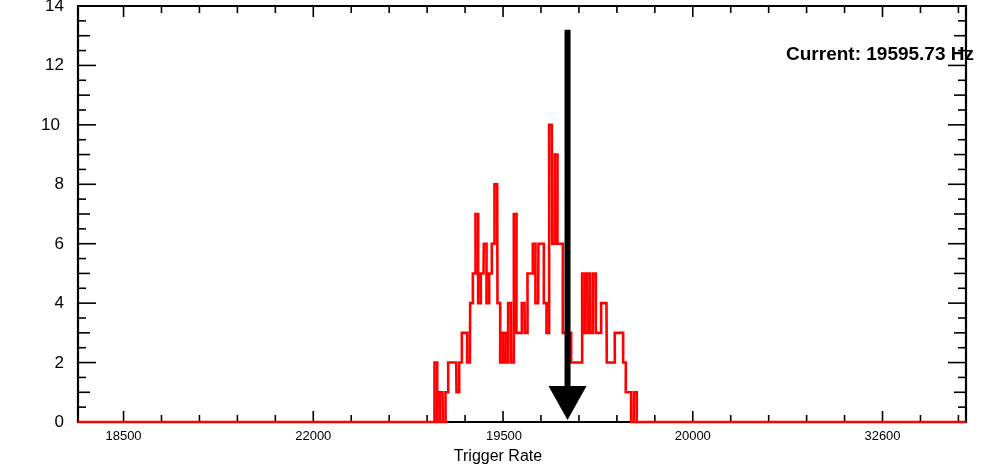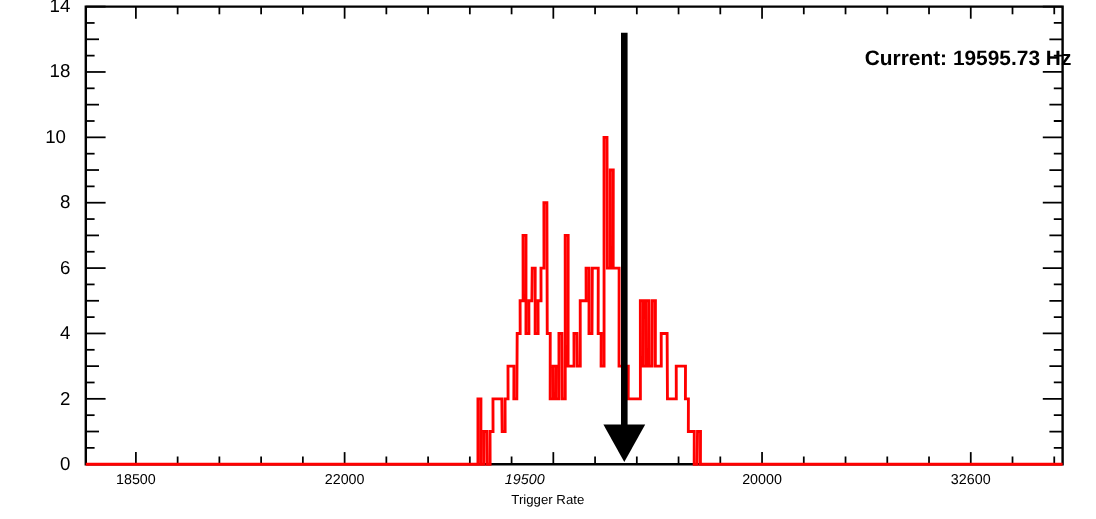--- a/index.html
+++ b/index.html
@@ -26,21 +26,21 @@
     text-align:center;
     width:120px;
     transform:translateX(-50%);
     white-space:nowrap;
   }
   #xtitle{
     position:absolute;
     left:0; top:447px;
     width:996px;
     text-align:center;
-    font-size:12px;
+    font-size:16px;
     color:#000;
   }
   #current-label{
     position:absolute;
     right:22px; top:16px;
     font-size:19px;
     font-weight:bold;
     color:#000;
     white-space:nowrap;
     letter-spacing:0px;
@@ -163,28 +163,28 @@
       <polygon points="548.5384615384615,386 586.5384615384615,386 567.5384615384615,420" fill="#000000"></polygon>
     </svg>
 
   <div id="ylabels">
       <div class="ylab" style="left: 18px; top: 422px;">0</div>
       <div class="ylab" style="left: 18px; top: 362.571px;">2</div>
       <div class="ylab" style="left: 18px; top: 303.143px;">4</div>
       <div class="ylab" style="left: 18px; top: 243.714px;">6</div>
       <div class="ylab" style="left: 18px; top: 184.286px;">8</div>
       <div class="ylab" style="left: 14px; top: 124.857px;">10</div>
-      <div class="ylab" style="left: 18px; top: 65.4286px;">18</div>
+      <div class="ylab" style="left: 18px; top: 65.4286px;">12</div>
       <div class="ylab" style="left: 18px; top: 6px;">14</div>
     </div>
 
   <div id="xlabels">
       <div class="xlab" style="left: 123.538px; top: 428px;">18500</div>
       <div class="xlab" style="left: 313.282px; top: 428px;">22000</div>
-      <div class="xlab" style="left: 477px; top: 428px; font-style: italic;">19500</div>
+      <div class="xlab" style="left: 504px; top: 428px;">19500</div>
       <div class="xlab" style="left: 692.769px; top: 428px;">20000</div>
       <div class="xlab" style="left: 882.513px; top: 428px;">32600</div>
     </div>
 
   <div id="xtitle">Trigger Rate</div>
 
   <div id="current-label">Current: 19595.73 Hz</div>
 
 </div>
 

